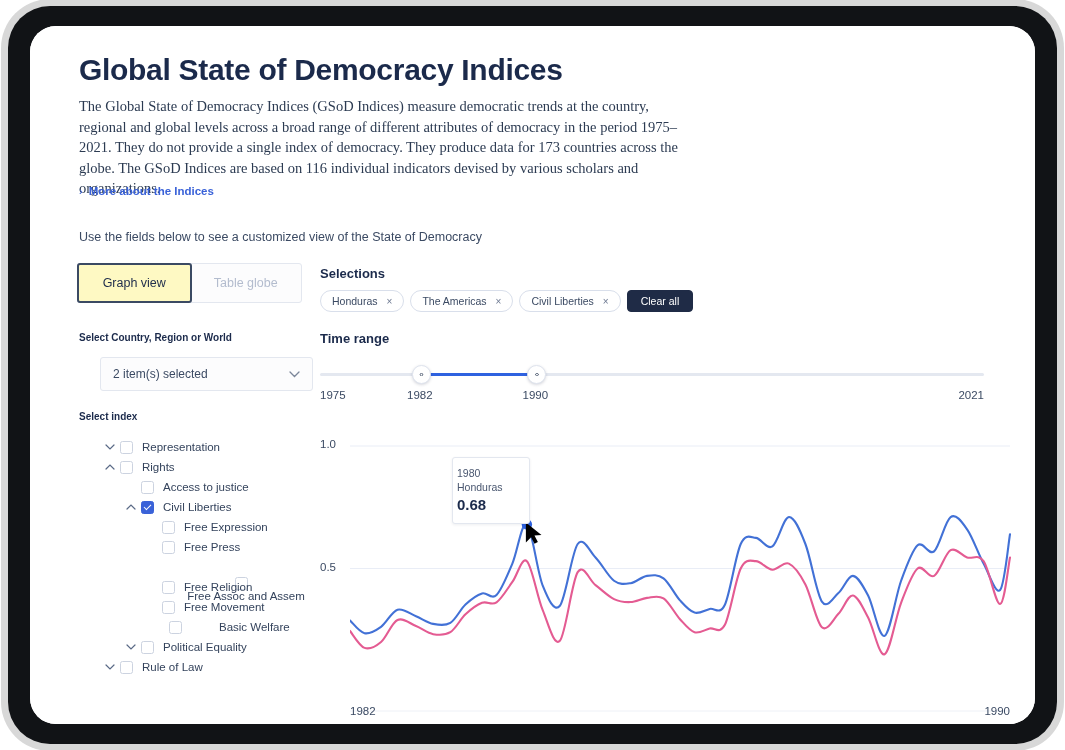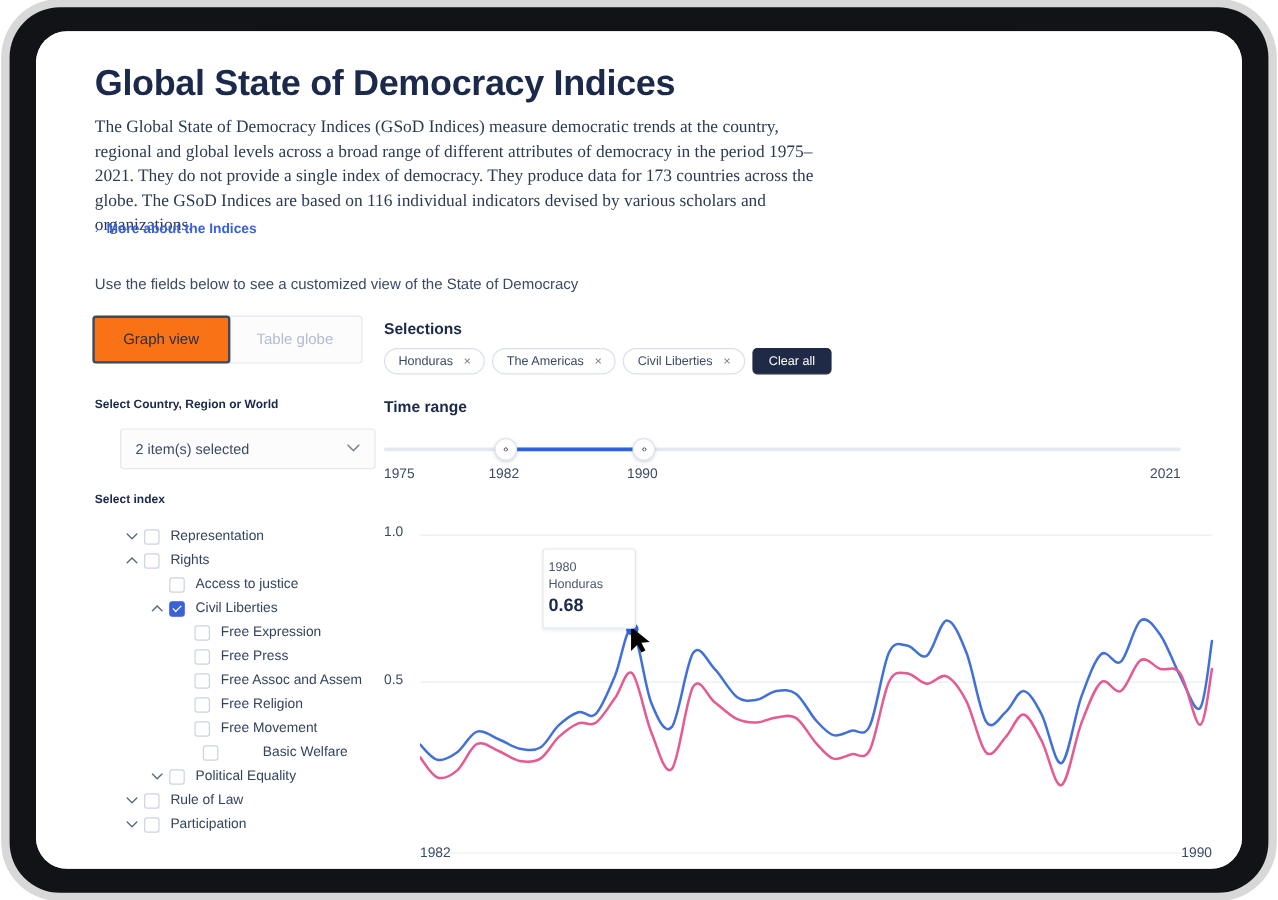--- a/index.html
+++ b/index.html
@@ -70,21 +70,21 @@
     border-radius: 3px;
     background: #fcfcfd;
   }
   .view-tab {
     flex: 1; display: flex; align-items: center; justify-content: center;
     font-size: 12.5px; cursor: pointer;
   }
   .view-tab.active {
     border: 2px solid #3b4a63;
     color: #22304d;
-    background: #f97316;
+    background: #fef9c3;
     margin: -1px;
     border-radius: 3px;
   }
   .view-tab.inactive { color: #b3bcce; }
 
   .field-label {
     position: absolute; left: 49px;
     font-size: 10px; font-weight: bold; color: #1b2a4b;
   }
   #label-country { top: 306px; }
@@ -267,33 +267,33 @@
           <div class="tree-row" style="padding-left: 42px;">
             <span class="tw"></span>
             <span class="cb"></span>
             <span class="tree-label">Free Expression</span>
           </div>
           <div class="tree-row" style="padding-left: 42px;">
             <span class="tw"></span>
             <span class="cb"></span>
             <span class="tree-label">Free Press</span>
           </div>
+          <div class="tree-row" style="padding-left: 42px; flex-direction: column;">
+            <span class="tw"></span>
+            <span class="cb"></span>
+            <span class="tree-label">Free Assoc and Assem</span>
+          </div>
           <div class="tree-row" style="padding-left: 42px;">
             <span class="tw"></span>
             <span class="cb"></span>
-            <span class="tree-label">Free Assoc and Assem</span>
+            <span class="tree-label">Free Religion</span>
           </div>
           <div class="tree-row" style="padding-left: 42px;">
             <span class="tw"></span>
             <span class="cb"></span>
-            <span class="tree-label">Free Religion</span>
-          </div>
-          <div class="tree-row" style="padding-left: 42px;">
-            <span class="tw"></span>
-            <span class="cb"></span>
             <span class="tree-label">Free Movement</span>
           </div>
           <div class="tree-row" style="padding-left: 21px; gap: 28px;">
             <span class="tw"></span>
             <span class="cb"></span>
             <span class="tree-label">Basic Welfare</span>
           </div>
           <div class="tree-row" style="padding-left: 21px;">
             <span class="tw">
               <svg width="10" height="6" viewBox="0 0 10 6">
@@ -304,29 +304,20 @@
             <span class="tree-label">Political Equality</span>
           </div>
           <div class="tree-row" style="padding-left: 0px;">
             <span class="tw">
               <svg width="10" height="6" viewBox="0 0 10 6">
                 <path d="M1 1 L5 5 L9 1" fill="none" stroke="#5a6a86" stroke-width="1.2" stroke-linecap="round"></path>
               </svg>
             </span>
             <span class="cb"></span>
             <span class="tree-label">Rule of Law</span>
-          </div>
-          <div class="tree-row" style="padding-left: 0px;">
-            <span class="tw">
-              <svg width="10" height="6" viewBox="0 0 10 6">
-                <path d="M1 1 L5 5 L9 1" fill="none" stroke="#5a6a86" stroke-width="1.2" stroke-linecap="round"></path>
-              </svg>
-            </span>
-            <span class="cb"></span>
-            <span class="tree-label">Participation</span>
           </div>
         </div>
 
       <div class="section-head" id="head-selections">Selections</div>
       <div id="chips">
           <div class="chip">
             <span>Honduras</span>
             <span class="x">×</span>
           </div>
           <div class="chip">

